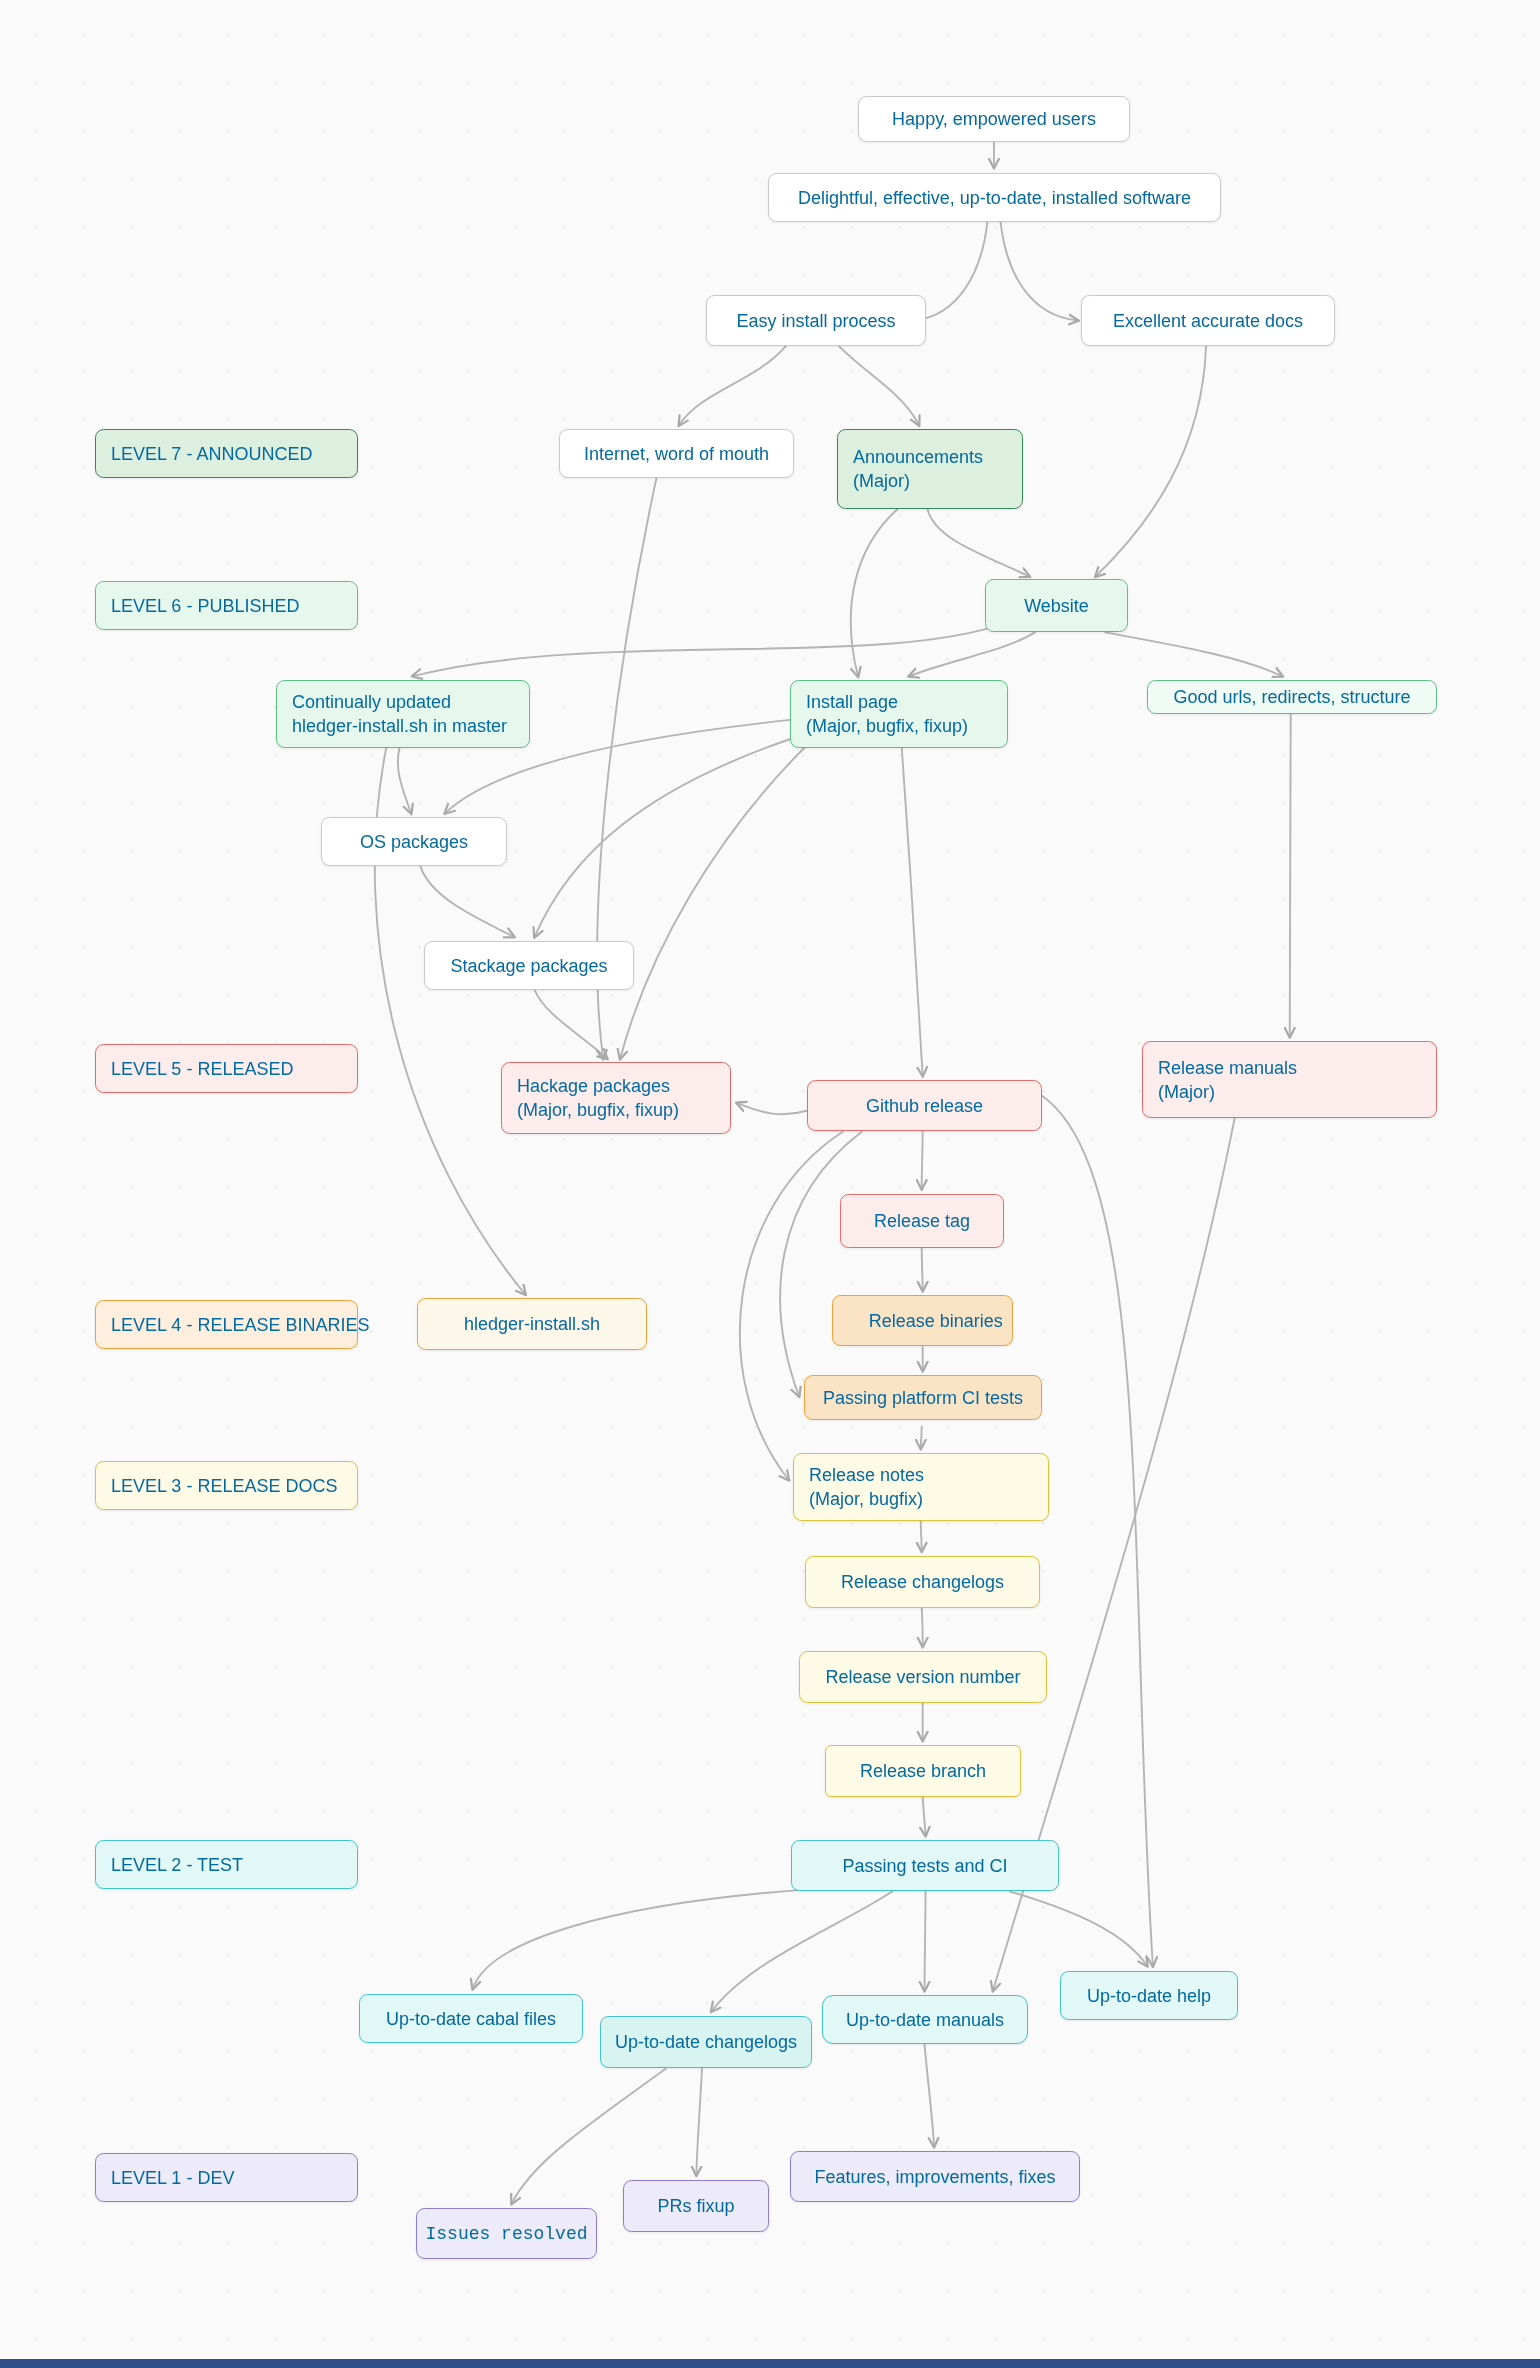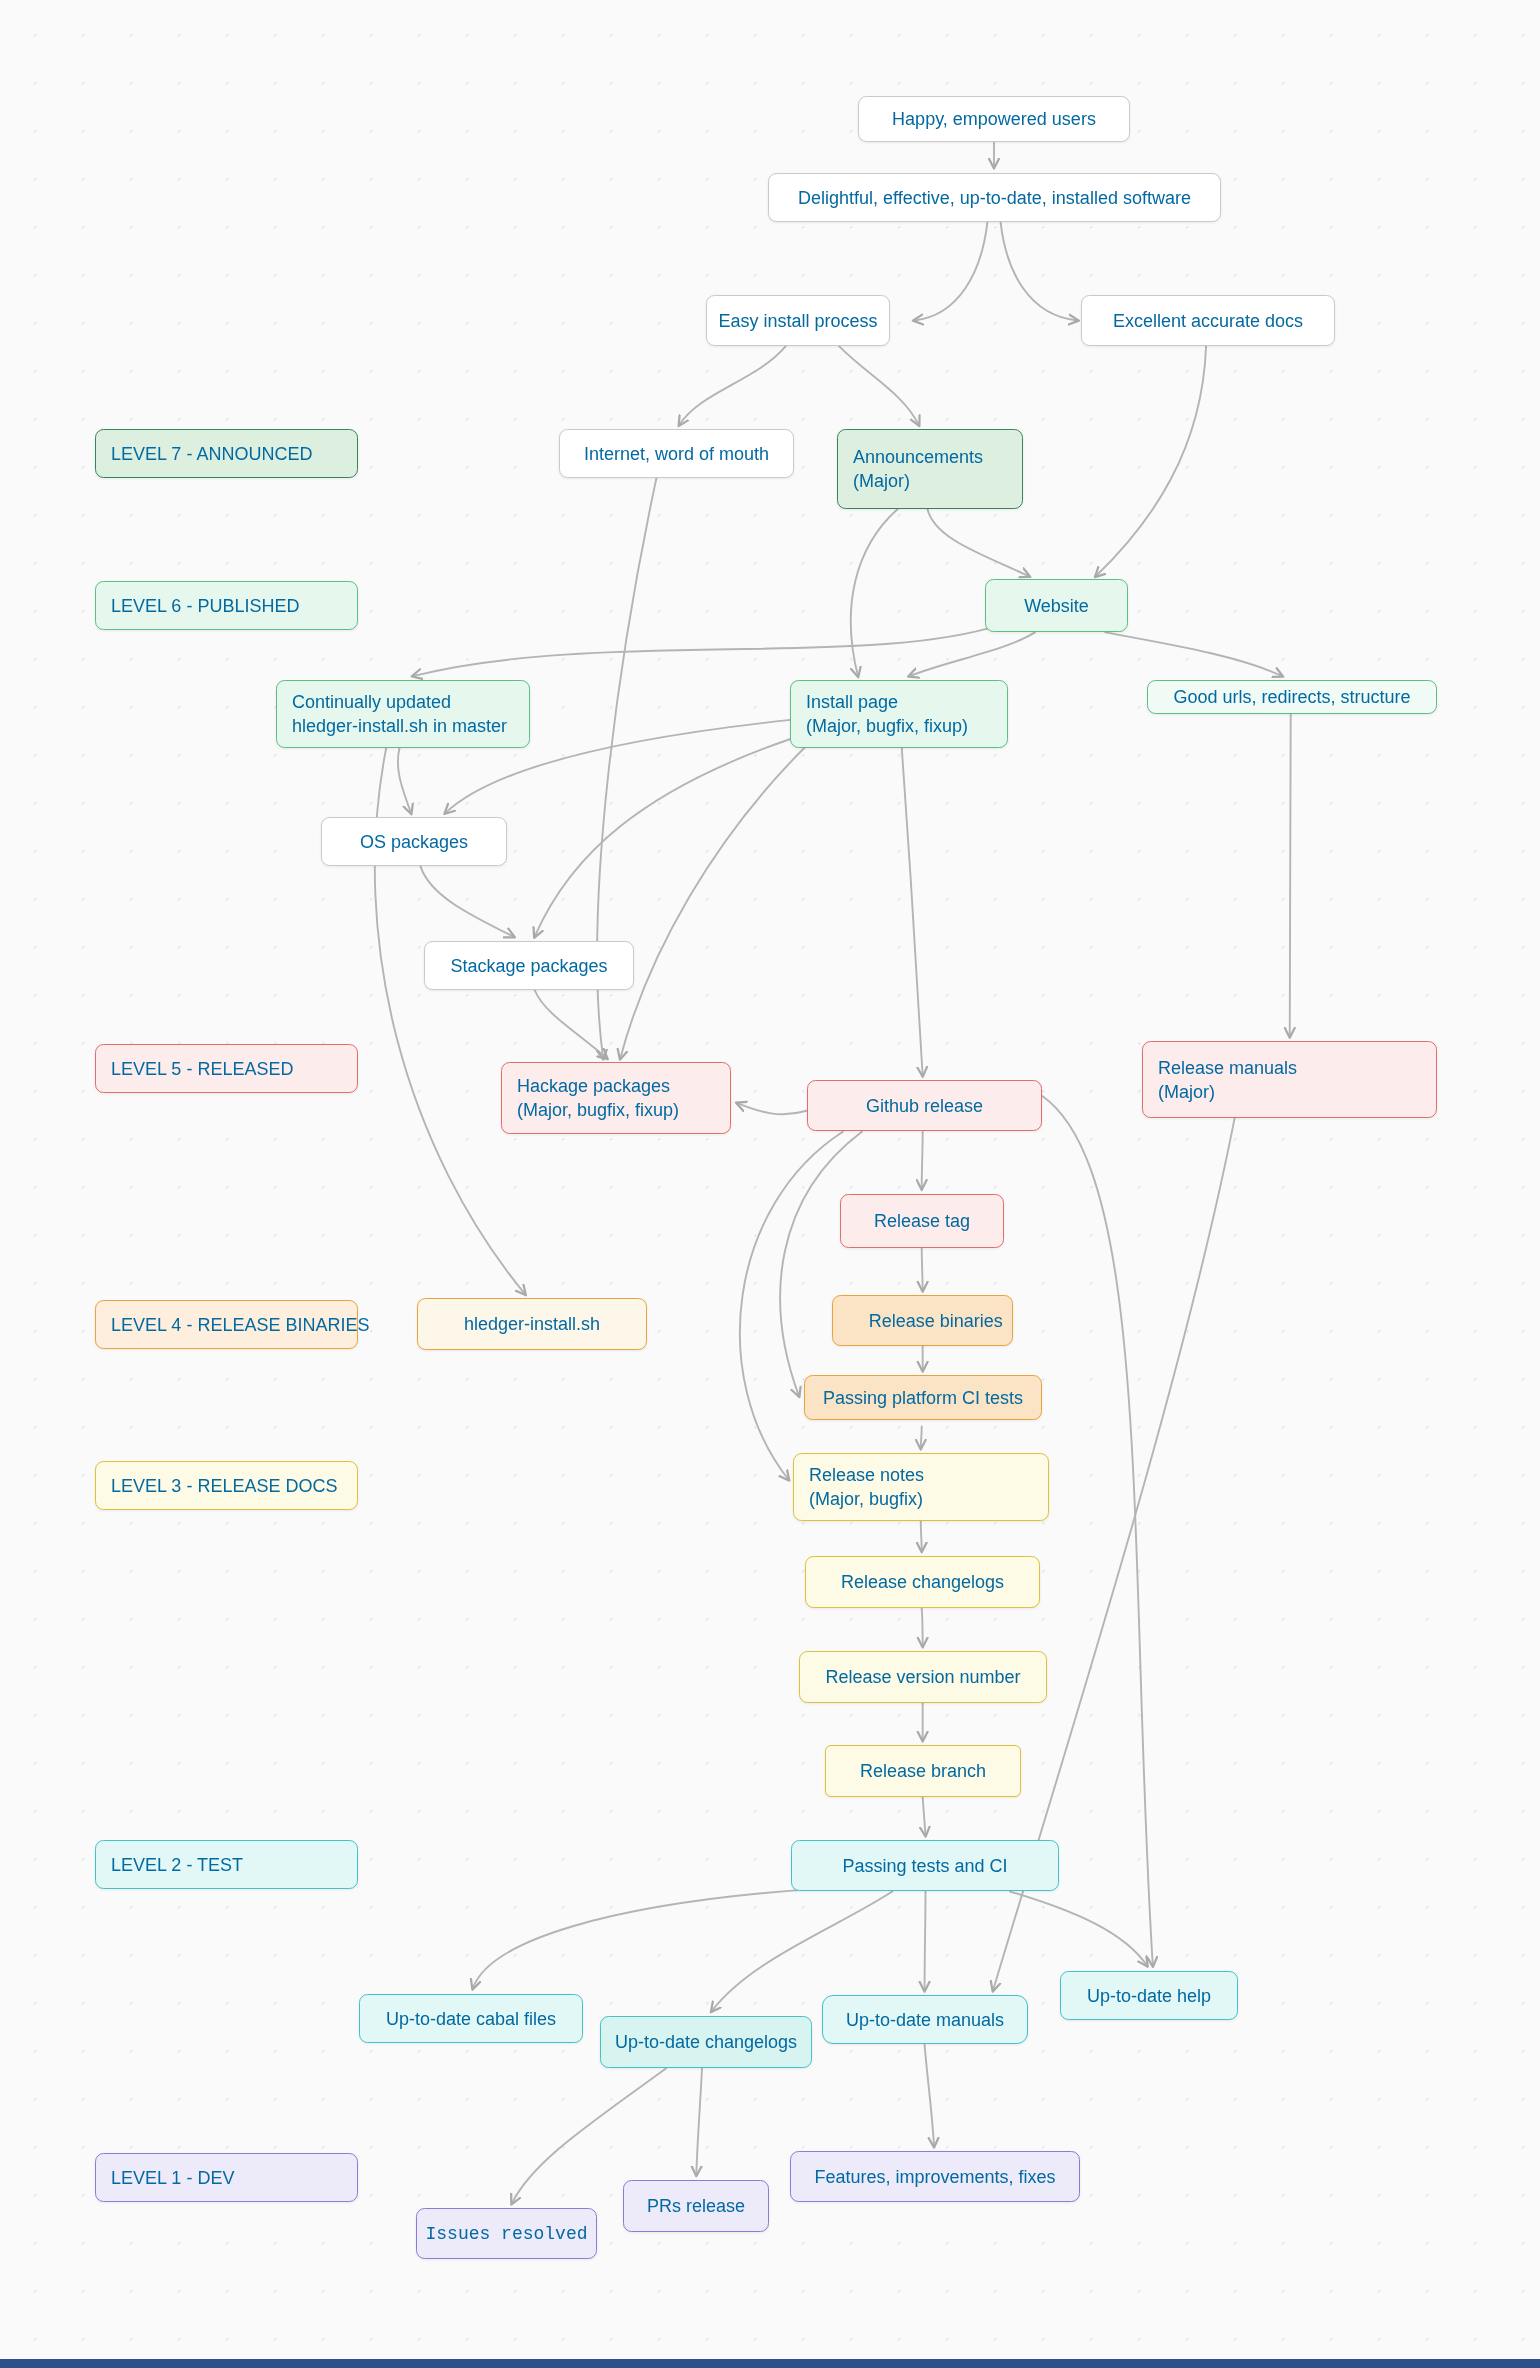--- a/index.html
+++ b/index.html
@@ -77,21 +77,21 @@
       <path d="M 738 2175 C 736 2214, 733 2252, 732 2287" class="edge" marker-end="url(#arrow)"></path>
       <path d="M 972 2150 C 975 2186, 980 2222, 982 2257" class="edge" marker-end="url(#arrow)"></path>
     </svg>
   <div class="bottom-strip"></div>
 <div class="node white" style="left: 858px; top: 96px; width: 272px; height: 46px; background: rgb(255, 255, 255); border-color: rgb(201, 201, 201);">
       <div class="line">Happy, empowered users</div>
     </div>
     <div class="node white" style="left: 768px; top: 173px; width: 453px; height: 49px; background: rgb(255, 255, 255); border-color: rgb(201, 201, 201);">
       <div class="line">Delightful, effective, up-to-date, installed software</div>
     </div>
-    <div class="node white" style="left: 706px; top: 295px; width: 184px; height: 51px; background: rgb(255, 255, 255); border-color: rgb(201, 201, 201);">
+    <div class="node white" style="left: 706px; top: 295px; width: 220px; height: 51px; background: rgb(255, 255, 255); border-color: rgb(201, 201, 201);">
       <div class="line">Easy install process</div>
     </div>
     <div class="node white" style="left: 1081px; top: 295px; width: 254px; height: 51px; background: rgb(255, 255, 255); border-color: rgb(201, 201, 201);">
       <div class="line">Excellent accurate docs</div>
     </div>
     <div class="node l7 label-box" style="left: 95px; top: 429px; width: 263px; height: 49px; background: rgb(221, 240, 224); border-color: rgb(55, 133, 90);">
       <div class="line">LEVEL 7 - ANNOUNCED</div>
     </div>
     <div class="node white" style="left: 559px; top: 429px; width: 235px; height: 49px; background: rgb(255, 255, 255); border-color: rgb(201, 201, 201);">
       <div class="line">Internet, word of mouth</div>
@@ -186,19 +186,19 @@
     <div class="node l2" style="left: 1060px; top: 1971px; width: 178px; height: 49px; background: rgb(226, 248, 246); border-color: rgb(67, 195, 199);">
       <div class="line">Up-to-date help</div>
     </div>
     <div class="node l1 label-box" style="left: 95px; top: 2153px; width: 263px; height: 49px; background: rgb(237, 234, 250); border-color: rgb(141, 123, 216);">
       <div class="line">LEVEL 1 - DEV</div>
     </div>
     <div class="node l1" style="left: 790px; top: 2151px; width: 290px; height: 51px; background: rgb(237, 234, 250); border-color: rgb(141, 123, 216);">
       <div class="line">Features, improvements, fixes</div>
     </div>
     <div class="node l1" style="left: 623px; top: 2180px; width: 146px; height: 52px; background: rgb(237, 234, 250); border-color: rgb(141, 123, 216);">
-      <div class="line">PRs release</div>
+      <div class="line">PRs fixup</div>
     </div>
     <div class="node l1" style="left: 416px; top: 2208px; width: 181px; height: 51px; background: rgb(237, 234, 250); border-color: rgb(141, 123, 216); font-family: Liberation Mono, monospace;">
       <div class="line">Issues resolved</div>
     </div>
   </div>
 
 
 </body></html>

